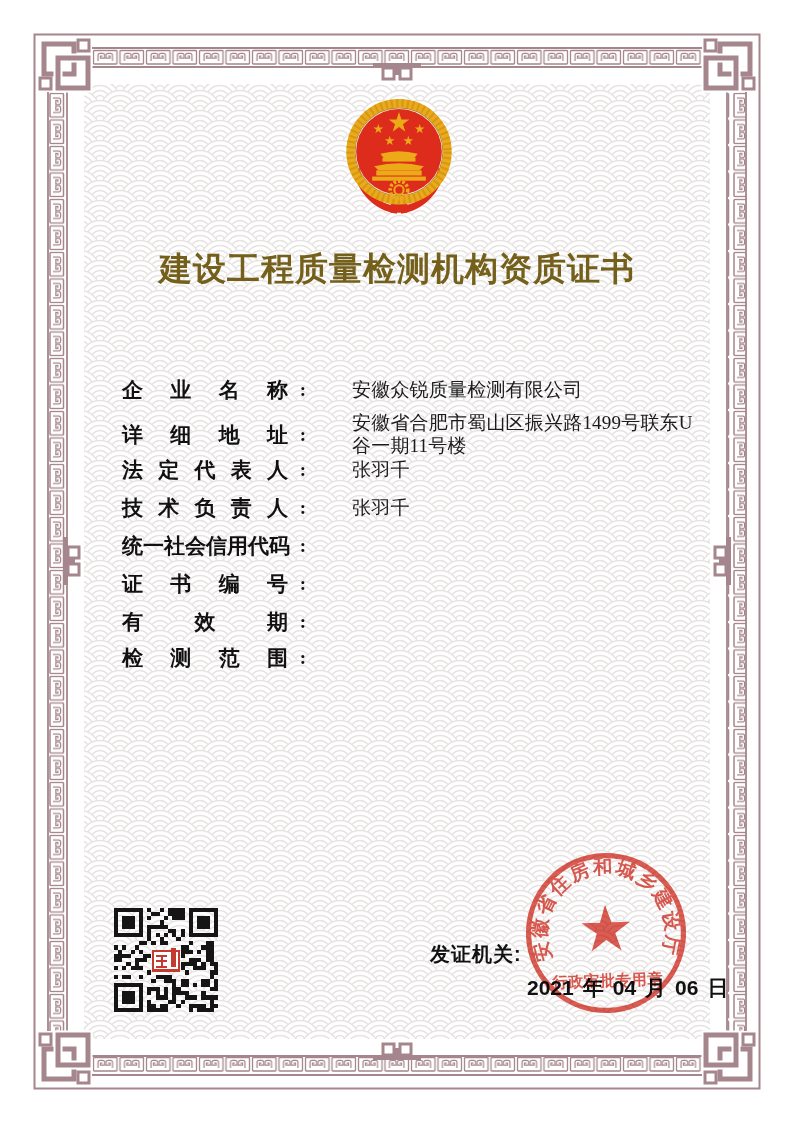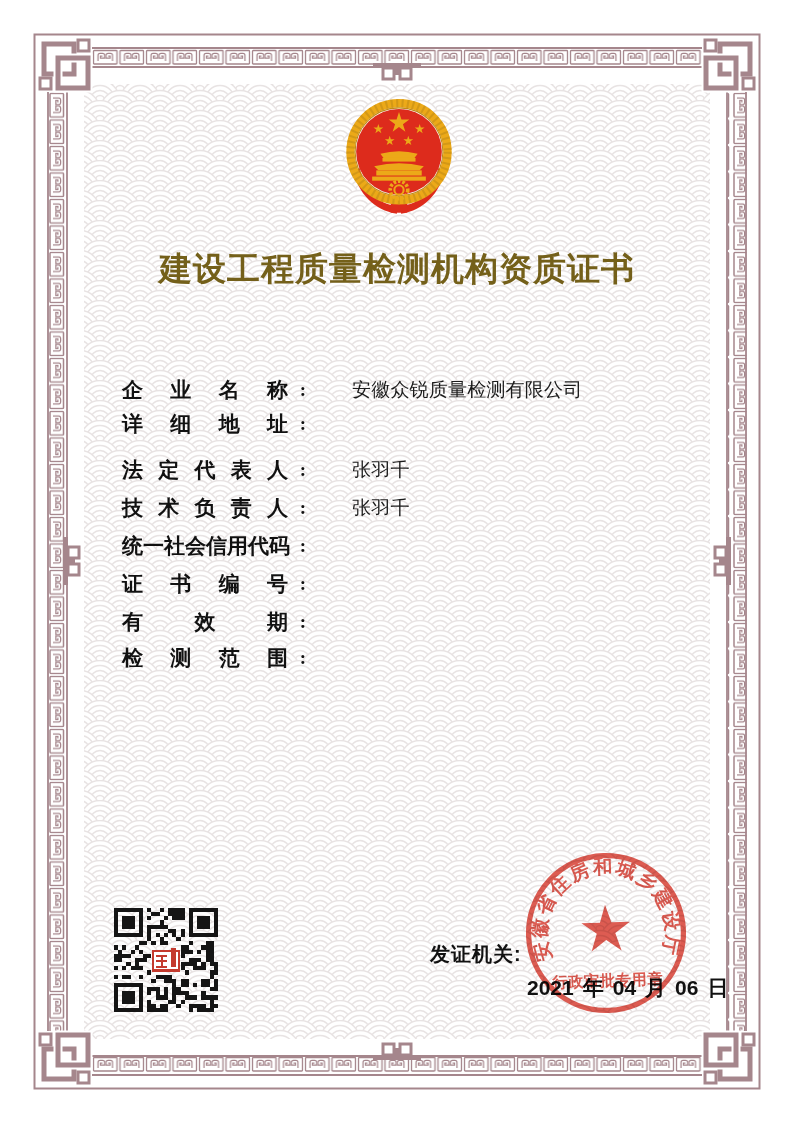--- a/index.html
+++ b/index.html
@@ -179,20 +179,21 @@
       <div class="fvalue">安徽众锐质量检测有限公司</div>
     </div>
     <div class="row" style="top:412px">
       <div class="flabel">
           <span>详</span>
           <span>细</span>
           <span>地</span>
           <span>址</span>
         </div>
       <div class="fcolon">:</div>
+      <div class="fvalue">安徽省合肥市蜀山区振兴路1499号联东U谷一期11号楼</div>
     </div>
     <div class="row" style="top:458px">
       <div class="flabel">
           <span>法</span>
           <span>定</span>
           <span>代</span>
           <span>表</span>
           <span>人</span>
         </div>
       <div class="fcolon">:</div>

